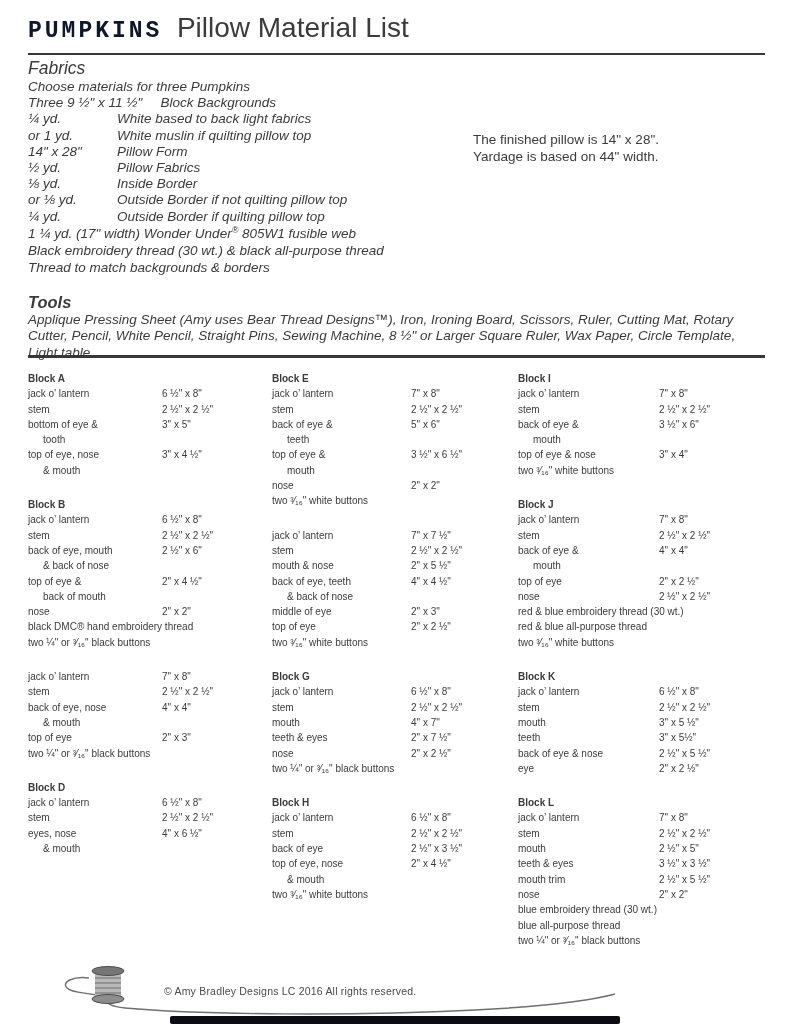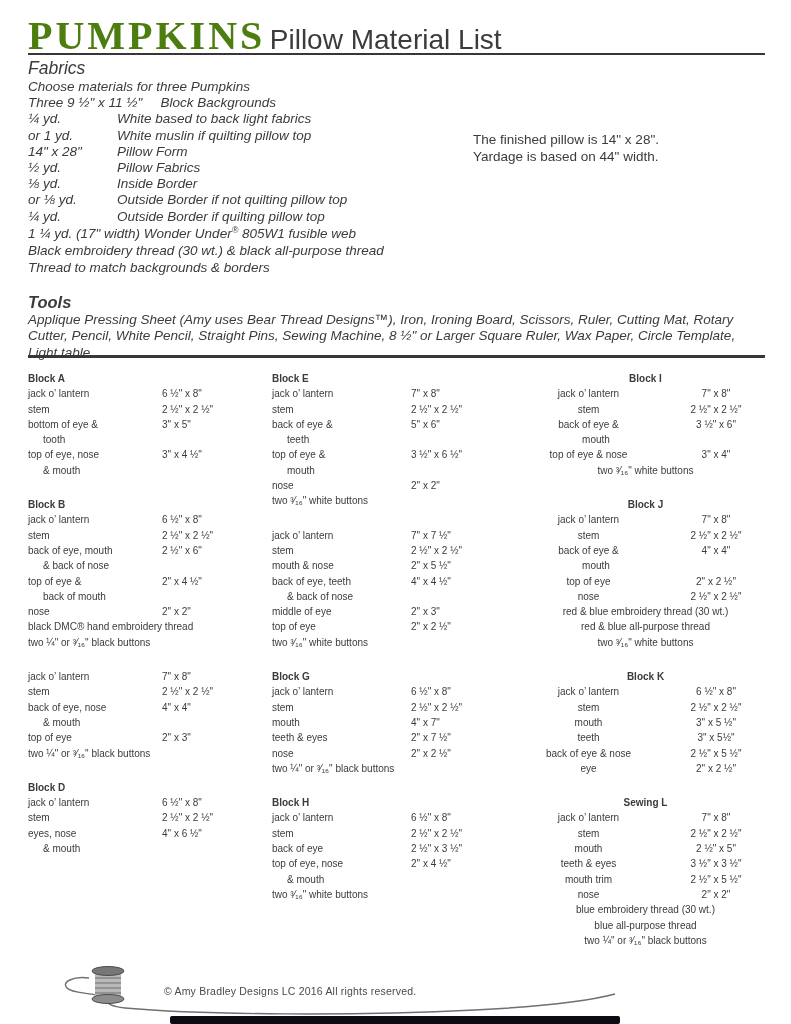--- a/index.html
+++ b/index.html
@@ -3,25 +3,25 @@
 <meta charset="utf-8">
 <style>
   html,body{margin:0;padding:0;}
   body{
     width:791px;height:1024px;position:relative;background:#ffffff;
     color:#3d3a3b;font-family:"Liberation Sans",sans-serif;overflow:hidden;
   }
   
   .header{position:absolute;left:28px;top:12px;right:26px;white-space:nowrap;}
   .brand{
-    font-family:Liberation Serif, serif;font-weight:bold;font-size:40px;
-    letter-spacing:3px;color:#4d7c0f;display:inline-block;vertical-align:baseline;
+    font-family:Liberation Mono, monospace;font-weight:bold;font-size:23px;
+    letter-spacing:3px;color:#0f172a;display:inline-block;vertical-align:baseline;
   }
   .doc-title{
-    font-size:28px;color:#3d3a3b;display:inline-block;
+    font-size:28px;color:#3d3a3b;display:inline-block;margin-left:10px;
     font-family:"Liberation Sans",sans-serif;font-weight:normal;
   }
   .header-rule{position:absolute;left:28px;right:26px;top:53px;border-top:2px solid #3a3637;}
 
   
   .main-flow{position:absolute;left:28px;top:57px;width:740px;font-size:13.5px;line-height:16.2px;font-style:italic;}
   .fab-heading{font-size:17.5px;line-height:22px;}
   .frow .qty{display:inline-block;min-width:89px;}
   .frow.first .qty{margin-right:18px;min-width:0;}
   .fline{line-height:17px;}
@@ -33,21 +33,21 @@
   .aside{position:absolute;left:473px;top:131px;font-size:13.5px;line-height:17px;}
 
   
   .section-rule{position:absolute;left:28px;right:26px;top:355px;border-top:3px solid #3a3637;}
 
   
   .blocks{position:absolute;left:28px;top:371px;right:10px;display:flex;}
   .bcol{flex:0 0 auto;}
   .bcol:nth-child(1){width:244px;}
   .bcol:nth-child(2){width:246px;}
-  .bcol:nth-child(3){width:255px;text-align:center;}
+  .bcol:nth-child(3){width:255px;}
   .block{margin-bottom:19px;font-size:10px;line-height:15.3px;}
   .btitle{font-weight:bold;}
   .brow{display:flex;align-items:flex-start;}
   .blabel{flex:0 0 auto;}
   .bcol:nth-child(1) .blabel{width:134px;}
   .bcol:nth-child(2) .blabel{width:139px;}
   .bcol:nth-child(3) .blabel{width:141px;}
   .blabel .l2{padding-left:15px;}
   .bsize{flex:1 1 auto;}
   .bnote{}
@@ -459,21 +459,21 @@
           <div class="bsize">2 ½" x 5 ½"</div>
         </div>
         <div class="brow">
           <div class="blabel">
             <div class="l1">eye</div>
           </div>
           <div class="bsize">2" x 2 ½"</div>
         </div>
       </div>
       <div class="block">
-        <div class="btitle">Sewing L</div>
+        <div class="btitle">Block L</div>
         <div class="brow">
           <div class="blabel">
             <div class="l1">jack o’ lantern</div>
           </div>
           <div class="bsize">7" x 8"</div>
         </div>
         <div class="brow">
           <div class="blabel">
             <div class="l1">stem</div>
           </div>

